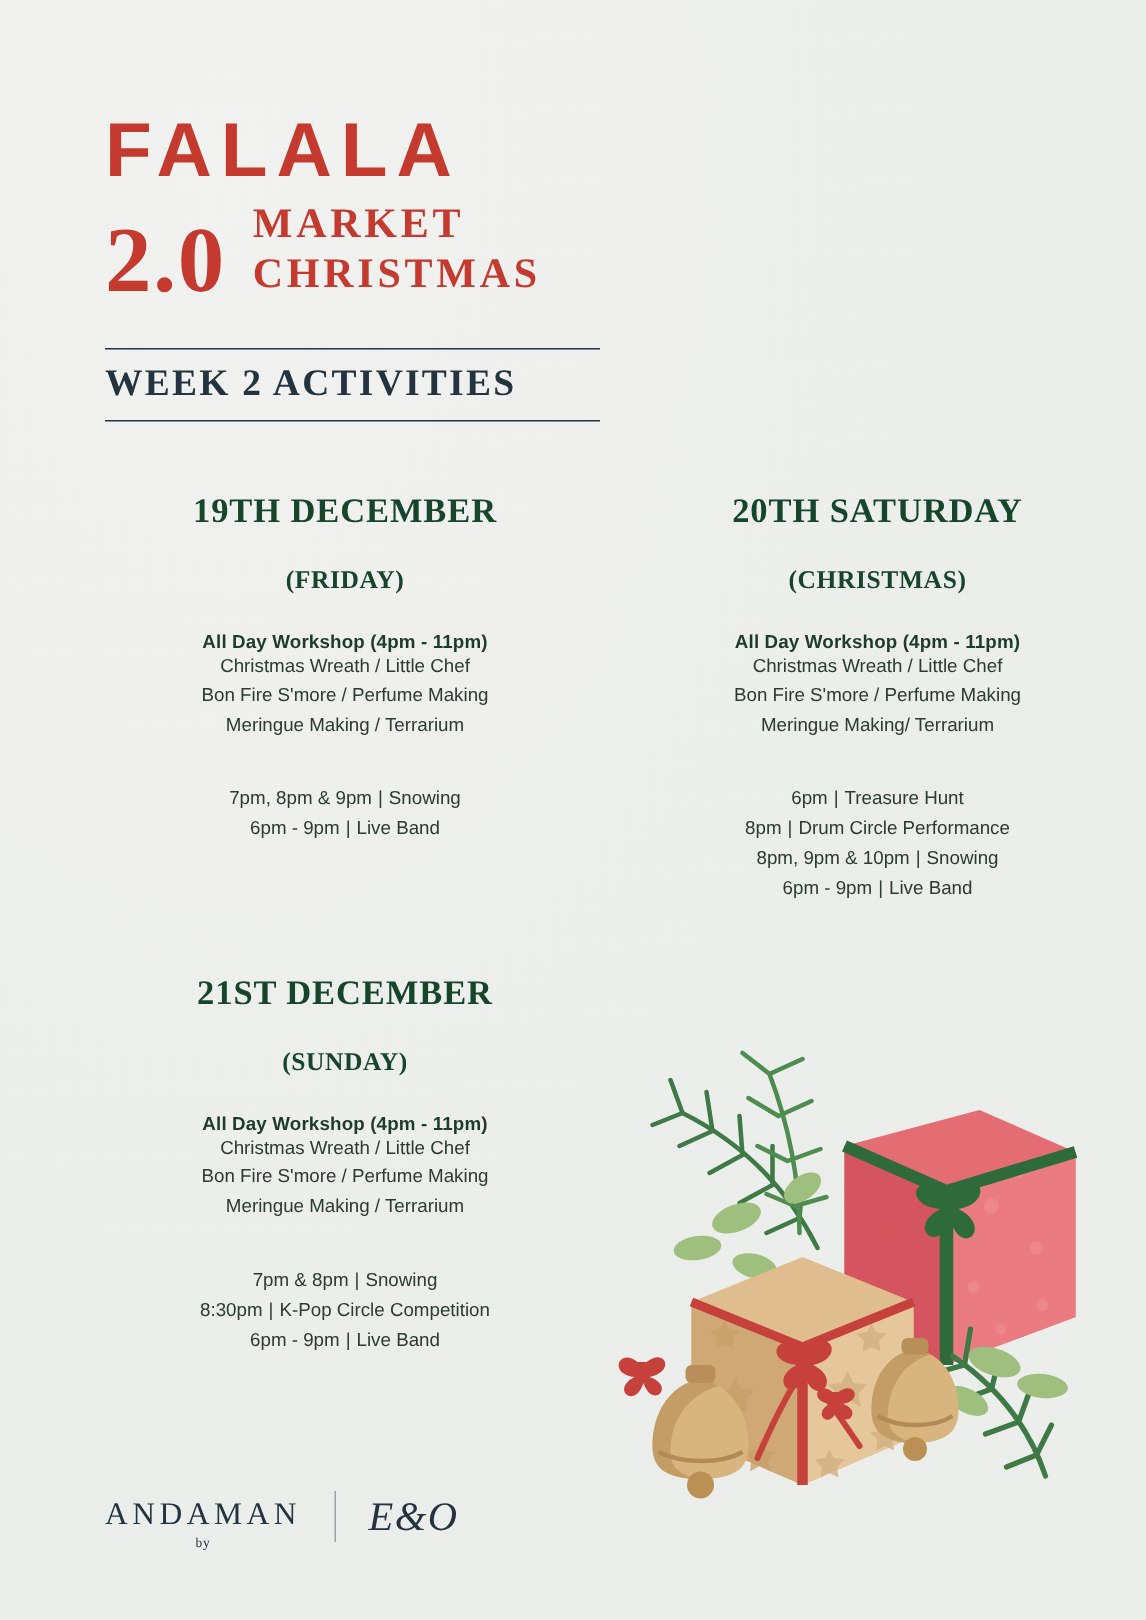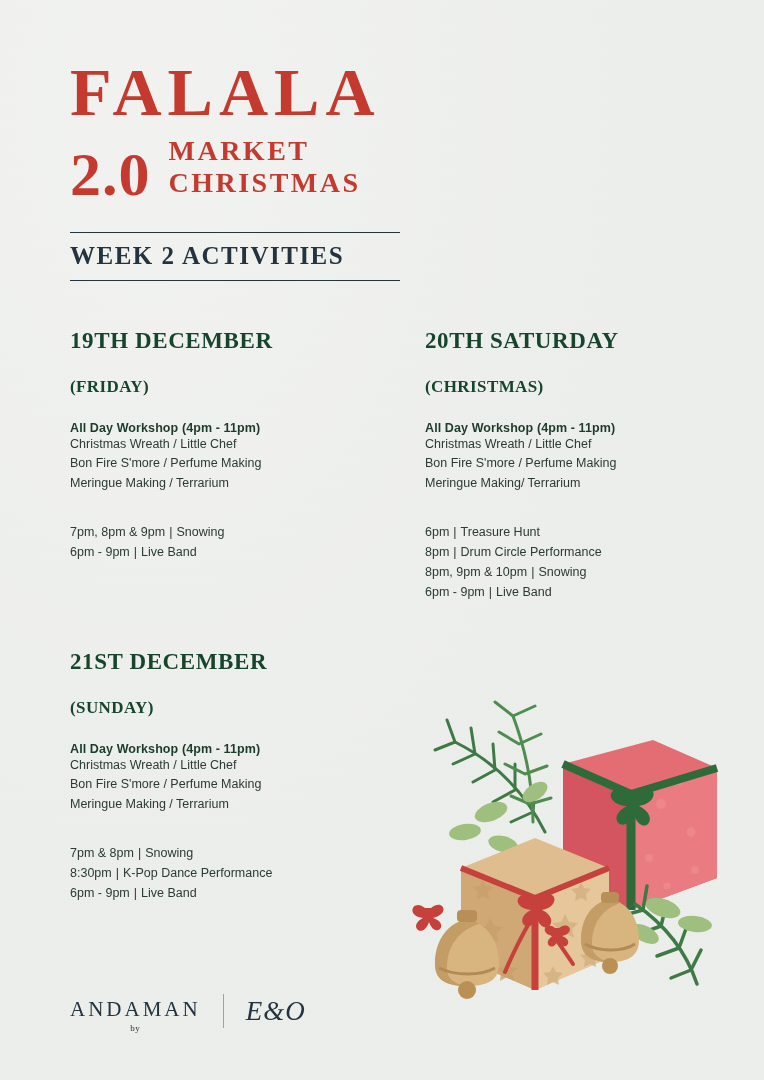--- a/index.html
+++ b/index.html
@@ -34,26 +34,27 @@
   .content { position: absolute; inset: 0; }
 
   
   .brand {
     position: absolute;
     left: 70px;
     top: 60px;
     width: 440px;
   }
   .brand-title {
-    font-family: Liberation Serif, serif;
-    font-weight: 700;
-    font-size: 68px;
+    font-family: Liberation Sans, sans-serif;
+    font-weight: 700;
+    font-size: 51px;
     letter-spacing: 6px;
     color: #c43a2e;
     line-height: 0.95;
+    margin-top: 16px;
   }
   .brand-row {
     display: flex;
     align-items: flex-end;
     margin-top: 10px;
   }
   .brand-version {
     font-family: "Liberation Serif", serif;
     font-weight: 700;
     font-size: 62px;
@@ -86,20 +87,21 @@
     font-weight: 700;
     font-size: 25px;
     letter-spacing: 1.5px;
     color: #23333f;
   }
 
   
   .day {
     position: absolute;
     width: 320px;
+    text-align: center;
   }
   .day-1 { left: 70px; top: 327px; }
   .day-2 { left: 425px; top: 327px; }
   .day-3 { left: 70px; top: 648px; }
 
   .day-date {
     font-family: "Liberation Serif", serif;
     font-weight: 700;
     font-size: 23px;
     letter-spacing: 0.6px;
@@ -253,21 +255,21 @@
       <div class="day-name">(SUNDAY)</div>
       <div class="workshop-head">All Day Workshop (4pm - 11pm)</div>
       <div class="workshop-line">Christmas Wreath / Little Chef</div>
       <div class="workshop-line">Bon Fire S'more / Perfume Making</div>
       <div class="workshop-line">Meringue Making / Terrarium</div>
       <div class="sessions">
         <div class="session-line">
           <span>7pm &amp; 8pm</span><span class="sep">|</span><span>Snowing</span>
         </div>
         <div class="session-line">
-          <span>8:30pm</span><span class="sep">|</span><span>K-Pop Dance Performance</span>
+          <span>8:30pm</span><span class="sep">|</span><span>K-Pop Circle Competition</span>
         </div>
         <div class="session-line">
           <span>6pm - 9pm</span><span class="sep">|</span><span>Live Band</span>
         </div>
       </div>
     </div>
 
     <div class="illo">
       <svg viewBox="0 0 350 340" width="350" height="340" xmlns="http://www.w3.org/2000/svg">
 

